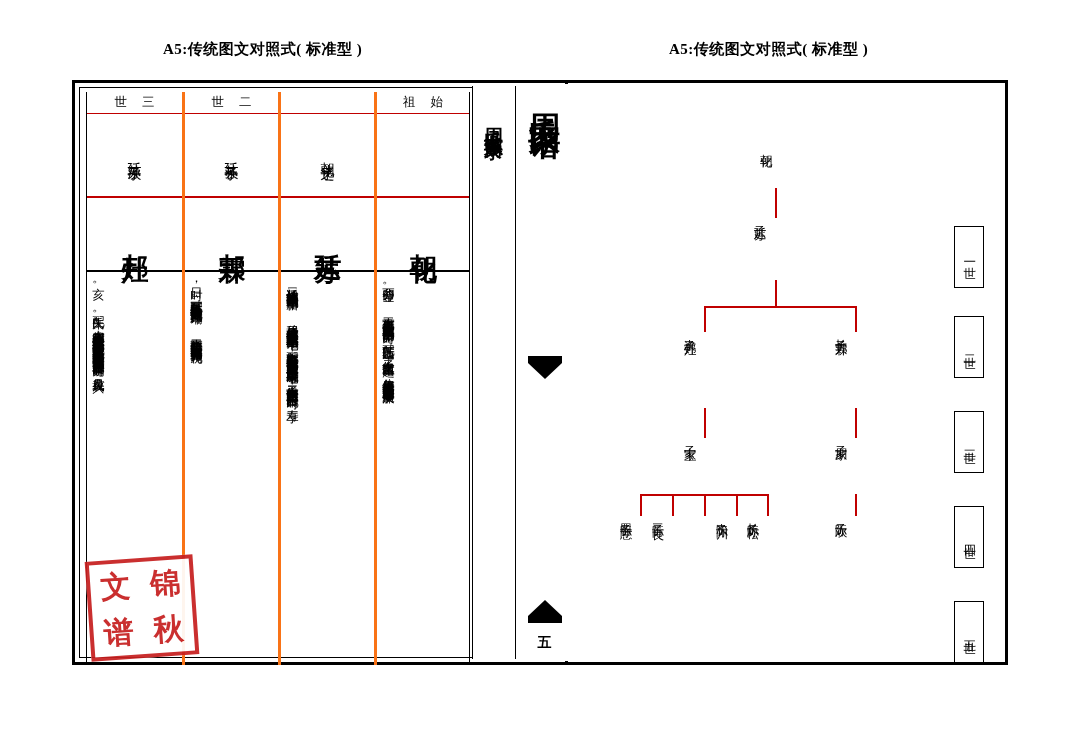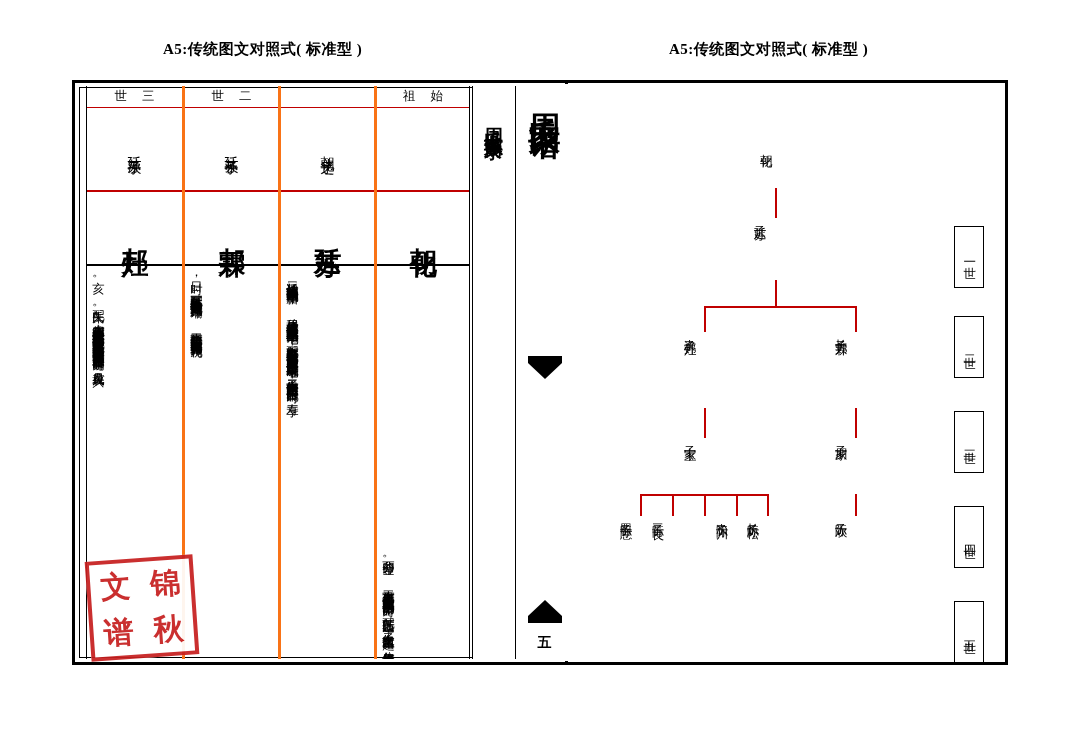--- a/index.html
+++ b/index.html
@@ -31,30 +31,30 @@
     position:absolute; left:4px; top:4px; right:4px; bottom:4px;
     border:1px solid #000;
   }
   .frame-right {
     position:absolute; left:568px; top:80px; width:440px; height:585px;
     border:3px solid #000; border-left:none; background:#fff;
   }
 
   
   .tbl {
-    position:absolute; left:86px; top:86px; width:382px; height:573px;
+    position:absolute; left:86px; top:92px; width:382px; height:573px;
   }
   .col {
     position:absolute; top:0; width:96px; height:573px;
     border-left:3px solid #f97316;
   }
   .col.c0 { left:0px; border-left:1px solid #000; }
   .col.c1 { left:96px; }
   .col.c2 { left:192px; }
-  .col.c3 { left:288px; border-right:1px solid #000;text-align:right; }
+  .col.c3 { left:288px; border-right:1px solid #000; }
 
   .gen-head {
     position:absolute; top:0; left:0; width:100%; height:22px;
     border-bottom:1px solid #c00000;
     display:flex; align-items:center; justify-content:center;
     font-size:12.5px; letter-spacing:6px; text-indent:6px;
   }
   .name-small {
     position:absolute; top:22px; left:0; width:100%; height:84px;
     display:flex; align-items:center; justify-content:center;

